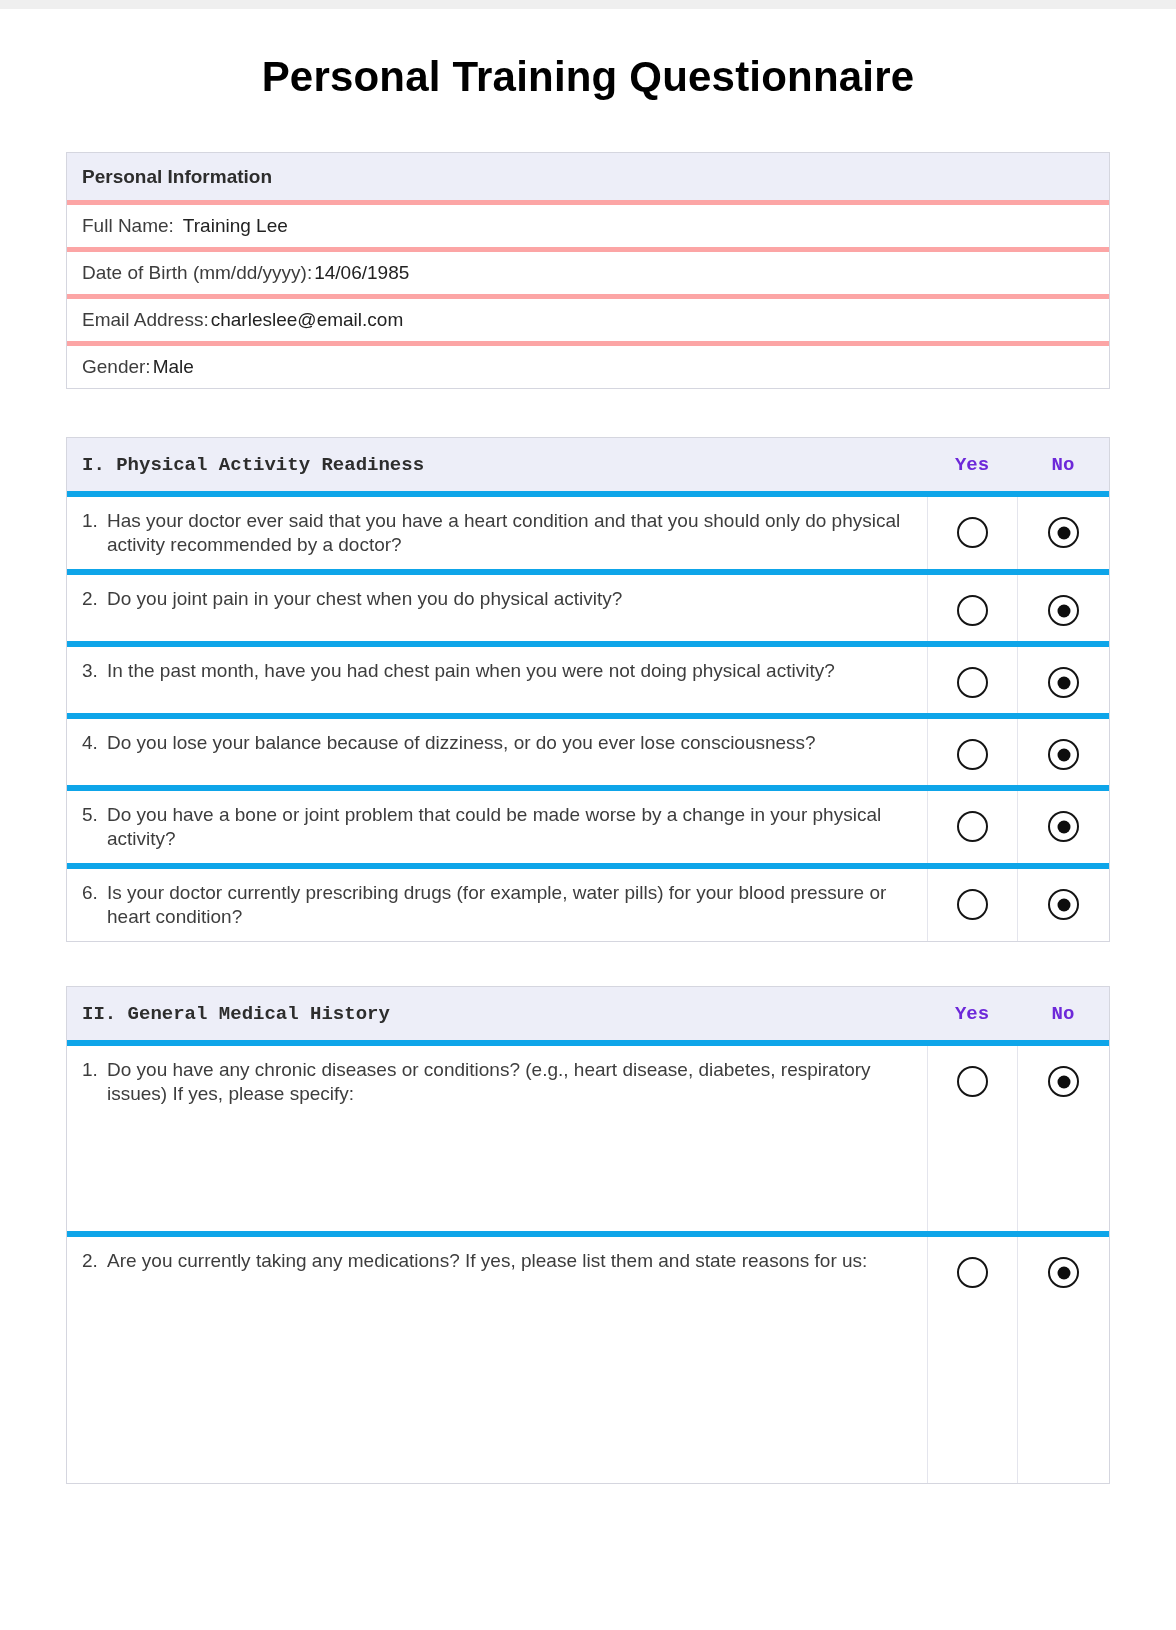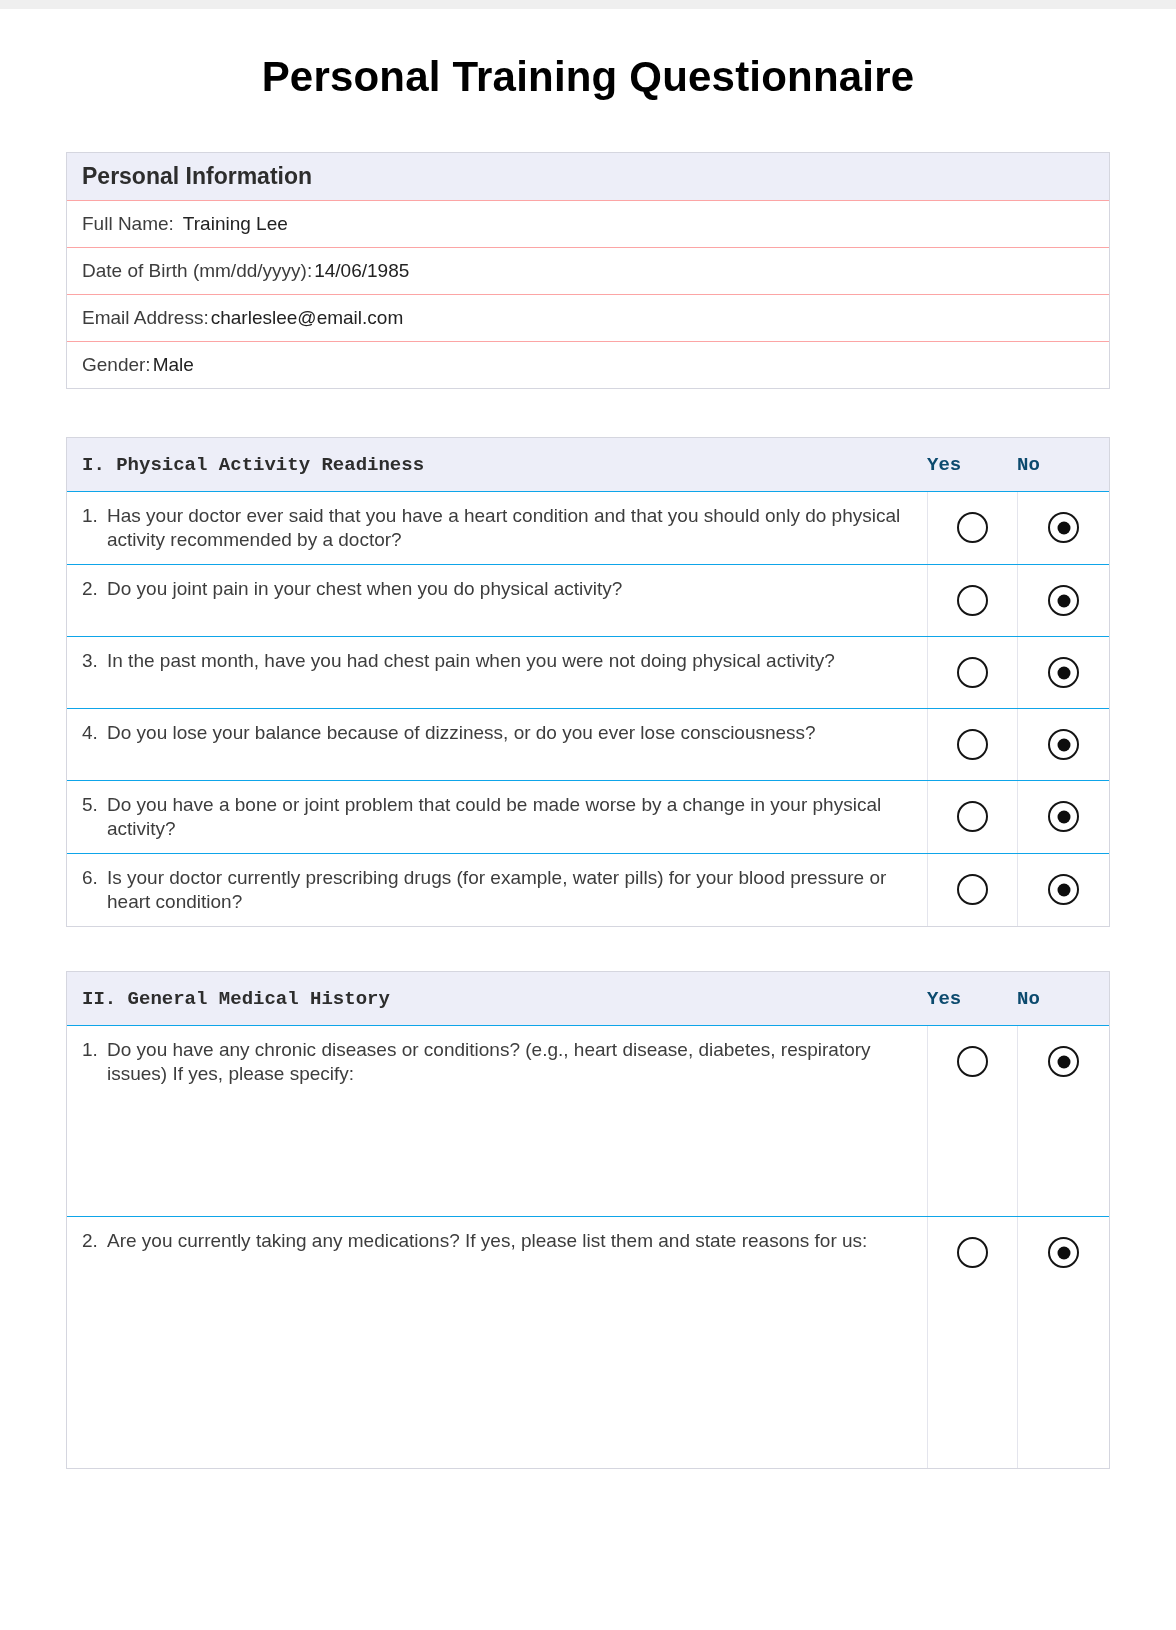--- a/index.html
+++ b/index.html
@@ -28,51 +28,51 @@
     background: #ffffff;
   }
 
   
   .personal { margin-top: 51px; }
   .thead {
     background: #edeef8;
     height: 47px;
     display: flex; align-items: center;
     padding: 0 15px;
-    font-size: 23px; font-weight: bold; color: #2d2d2d;
+    font-size: 19px; font-weight: bold; color: #2d2d2d;
   }
   .pi-row {
     height: 47px;
     display: flex; align-items: center;
     padding: 0 15px;
-    border-top: 1px solid #fca5a5;
+    border-top: 5px solid #fca5a5;
     font-size: 19px;
   }
   .pi-row .label { color: #3d3d3d; }
   .pi-row .value { color: #222222; margin-left: 2px; }
   .pi-row.gapped .value { margin-left: 9px; }
 
   
   .qa { margin-top: 48px; }
   .qa-sec2 { margin-top: 44px; }
   .qa-head {
     display: grid;
     grid-template-columns: 1fr 90px 92px;
     background: #edeef8;
     height: 53px;
     align-items: center;
     font-family: Liberation Mono, monospace;
   }
   .qa-head .qa-title { padding: 0 15px; font-size: 19px; font-weight: bold; color: #2d2d2d; }
-  .qa-head .col-label { text-align: left; font-size: 19px; font-weight: bold; color: #0c4a6e; }
+  .qa-head .col-label { text-align: center; font-size: 19px; font-weight: bold; color: #6d28d9; }
 
   .qa-row {
     display: grid;
     grid-template-columns: 1fr 90px 92px;
-    border-top: 1px solid #0ea5e9;
+    border-top: 6px solid #0ea5e9;
     min-height: 72px;
   }
   .q-cell {
     padding: 12px 20px 12px 15px;
     font-size: 19px;
     line-height: 24px;
     color: #3d3d3d;
     display: flex; flex-direction: column;
   }
   .q-text { padding-left: 25px; }

